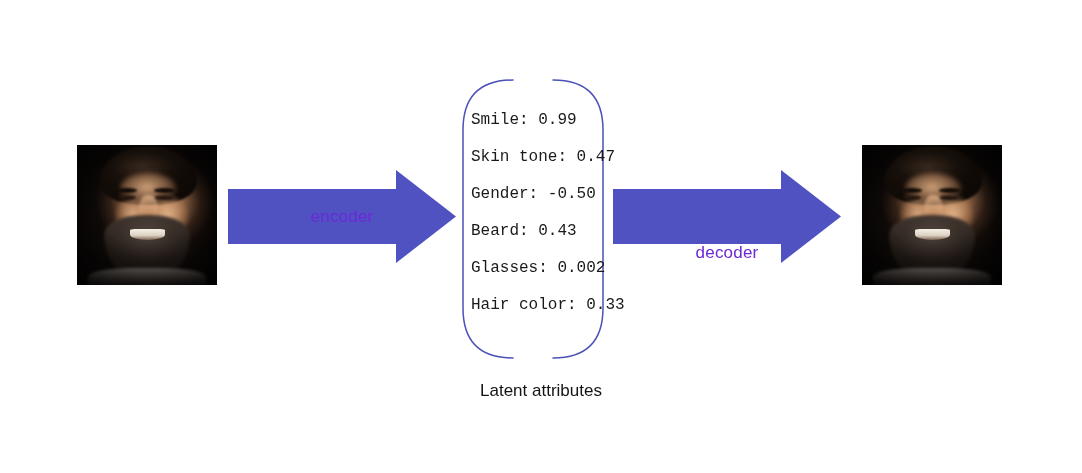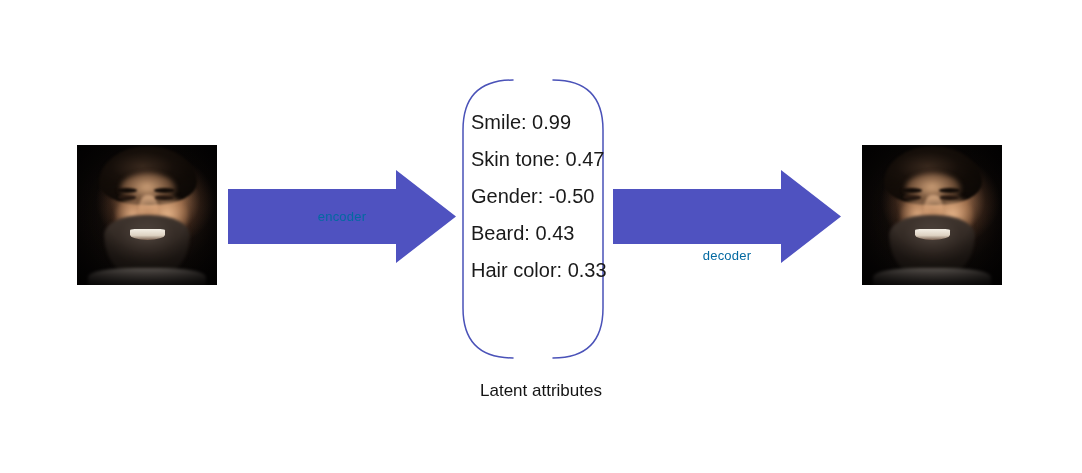--- a/index.html
+++ b/index.html
@@ -154,48 +154,48 @@
     display: flex;
     align-items: center;
     justify-content: center;
   }
   .block-arrow .shape {
     position: absolute;
     inset: 0;
   }
   .block-arrow .arrow-label {
     position: relative;
-    color: #0369a1;
-    font-size: 13px;
+    color: #6d28d9;
+    font-size: 17px;
     font-family: "Liberation Sans", sans-serif;
     white-space: nowrap;
     letter-spacing: 0.2px;
   }
 
   
   #latent-bracket {
     position: absolute;
     left: 461px;
     top: 78px;
     width: 144px;
     height: 282px;
   }
   #latent-list {
     position: absolute;
     left: 471px;
     top: 112px;
     width: 160px;
   }
   .latent-item {
-    font-size: 20px;
+    font-size: 16px;
     color: #1a1a1a;
     line-height: 1;
     height: 37px;
     white-space: nowrap;
-    font-family: Liberation Sans, sans-serif;
+    font-family: Liberation Mono, monospace;
   }
   #latent-caption {
     position: absolute;
     left: 0;
     top: 381px;
     width: 1082px;
     text-align: center;
     font-size: 17px;
     color: #141414;
     font-family: "Liberation Sans", sans-serif;
@@ -237,20 +237,21 @@
 
       <path d="M 92 2 Q 142 2 142 52 L 142 230 Q 142 280 92 280" fill="none" stroke="#4A52B8" stroke-width="1.5" stroke-linecap="round"></path>
     </svg>
   </div>
 
   <div id="latent-list">
     <div class="latent-item">Smile: 0.99</div>
     <div class="latent-item">Skin tone: 0.47</div>
     <div class="latent-item">Gender: -0.50</div>
     <div class="latent-item">Beard: 0.43</div>
+    <div class="latent-item">Glasses: 0.002</div>
     <div class="latent-item">Hair color: 0.33</div>
   </div>
 
   <div class="block-arrow" id="decoder-arrow" style="left:613px; top:170px; width:228px; height:93px;align-items:flex-end;">
     <svg class="shape" viewBox="0 0 228 93" preserveAspectRatio="none">
       <polygon points="0,19 168,19 168,0 228,46.5 168,93 168,74 0,74" fill="#4F52C0"></polygon>
     </svg>
     <span class="arrow-label">decoder</span>
   </div>
 

